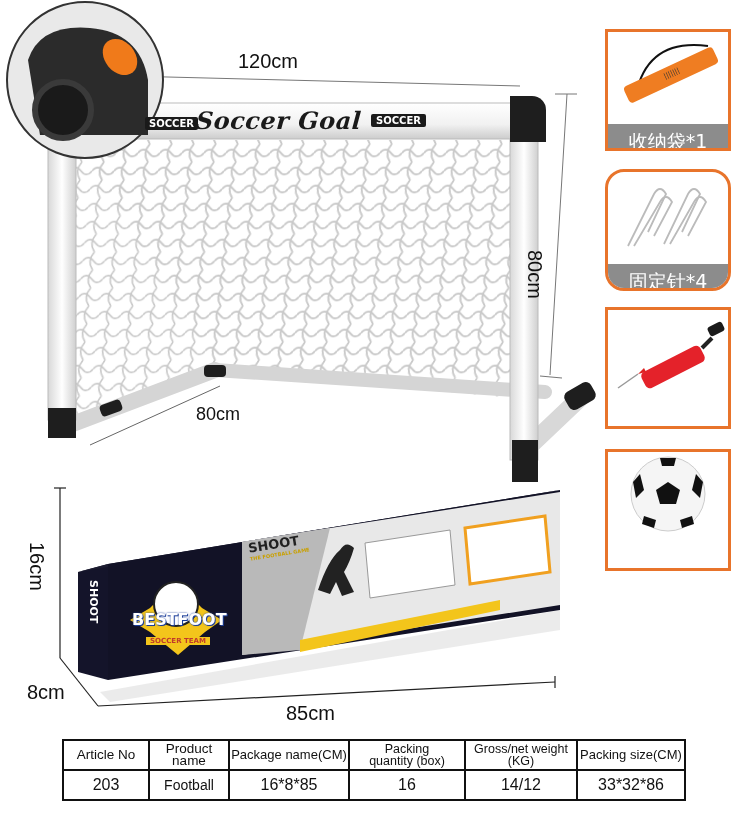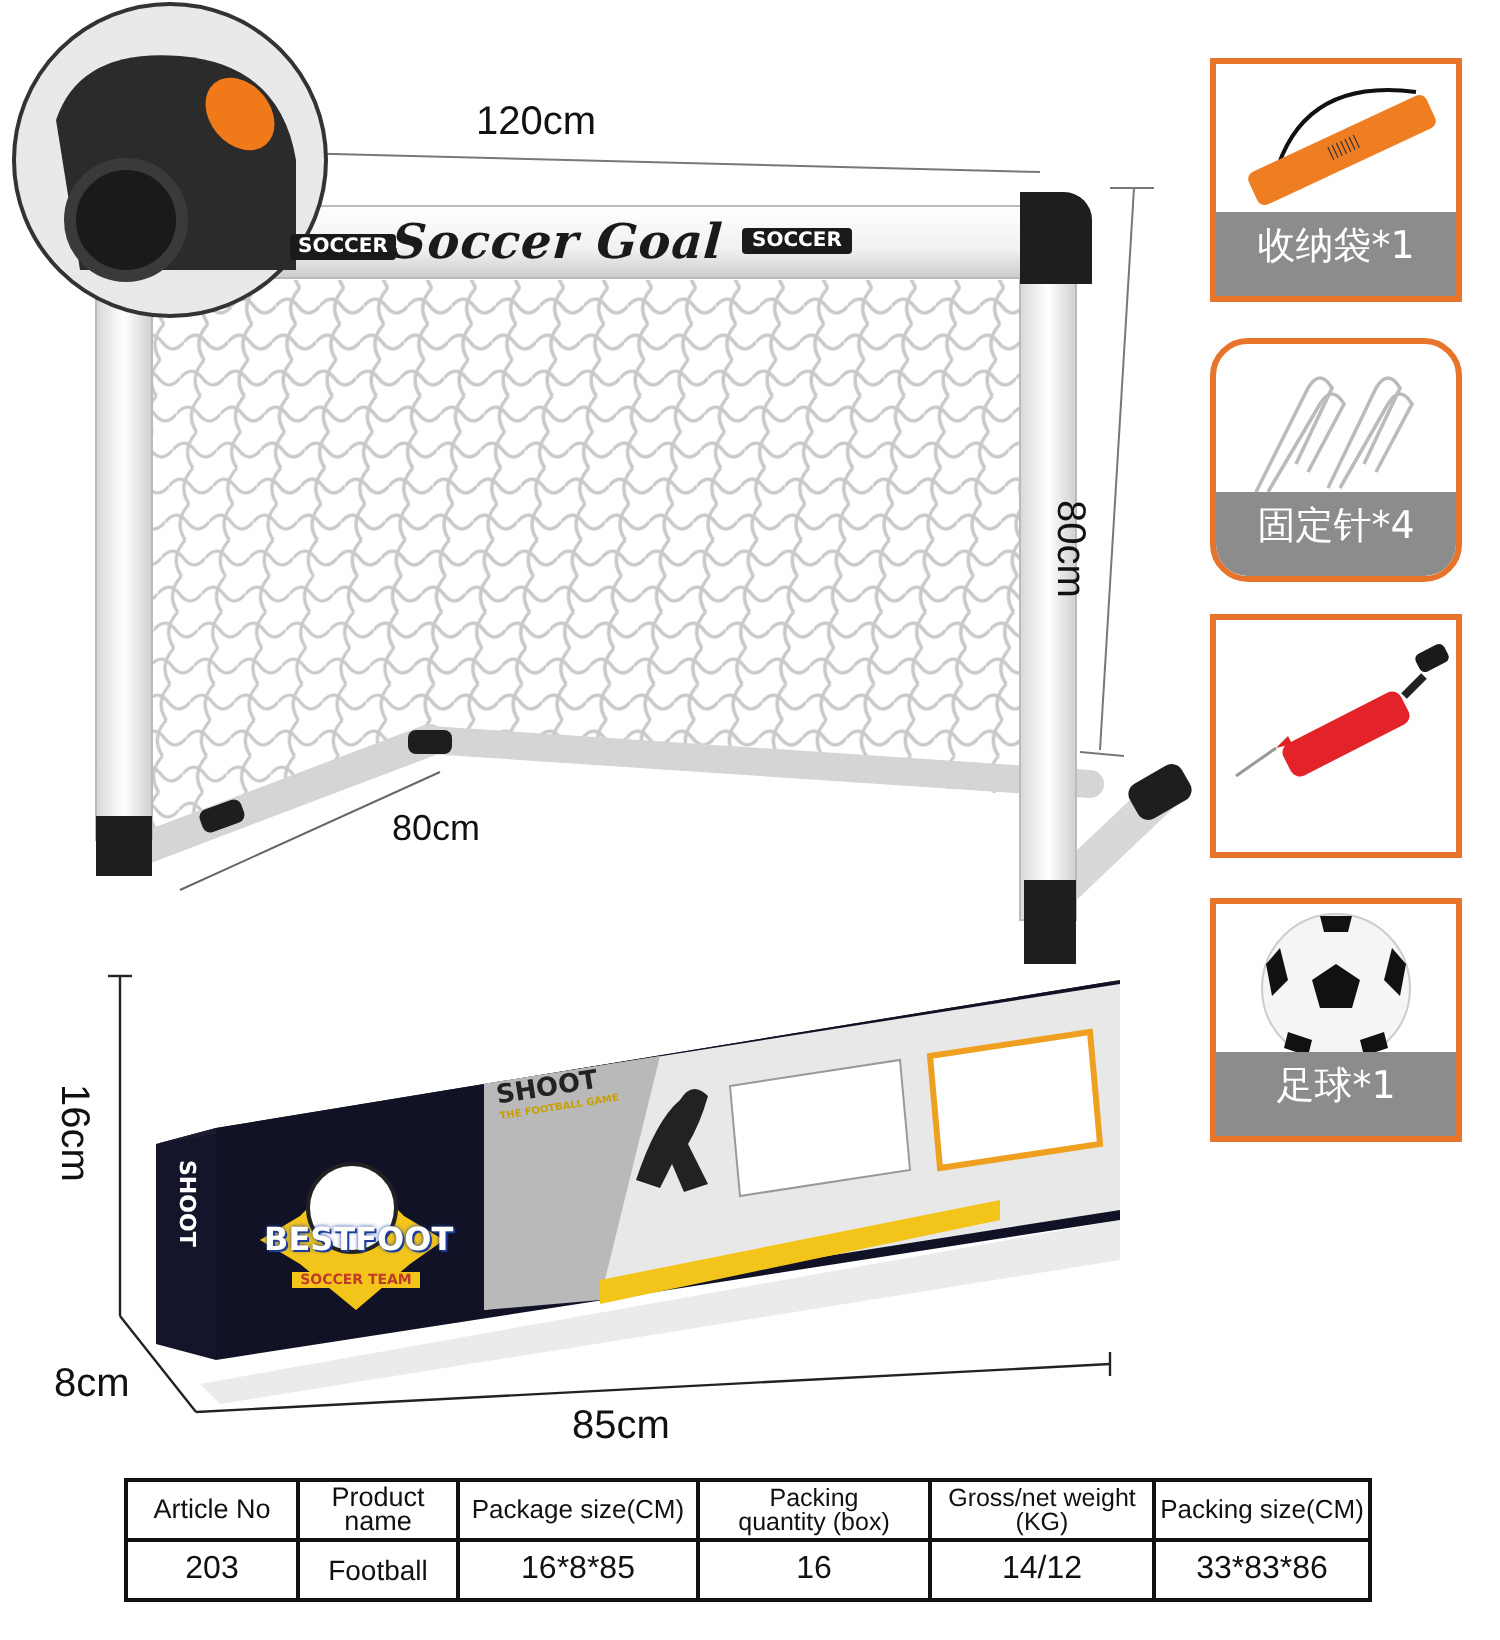--- a/index.html
+++ b/index.html
@@ -1,21 +1,21 @@
 <!DOCTYPE html>
 <html><head>
 <meta charset="utf-8">
 <style>
   html,body{margin:0;padding:0;background:#fff;}
   body{width:750px;height:820px;position:relative;overflow:hidden;font-family:"Liberation Sans","DejaVu Sans",sans-serif;color:#111;}
   .abs{position:absolute;}
   .dim-label{position:absolute;font-size:20px;color:#111;white-space:nowrap;}
   .card{position:absolute;left:605px;width:126px;height:122px;border:3px solid #e8742b;box-sizing:border-box;background:#fff;overflow:hidden;}
   .card .pic{position:absolute;left:0;top:0;width:100%;height:82px;}
-  .card .cap{position:absolute;left:0;bottom:0;width:100%;height:42px;background:#8c8c8c;color:#fff;font-size:19px;line-height:34px;text-align:center;font-family:"DejaVu Sans",sans-serif;}
+  .card .cap{position:absolute;left:0;bottom:0;width:100%;height:24px;background:#8c8c8c;color:#fff;font-size:19px;line-height:34px;text-align:center;font-family:"DejaVu Sans",sans-serif;}
   table.spec{position:absolute;left:62px;top:739px;border-collapse:collapse;width:624px;height:62px;}
   table.spec td,table.spec th{border:2px solid #111;text-align:center;padding:0;font-weight:normal;}
   table.spec th{font-size:12.5px;line-height:12px;height:28px;margin-left:34px;}
   table.spec td{font-size:16px;height:28px;}
 </style>
 </head>
 <body>
 
 <div class="abs" style="left:0;top:0;width:600px;height:490px;">
   <svg width="600" height="490" viewBox="0 0 600 490">
@@ -165,35 +165,34 @@
     <svg width="120" height="82" viewBox="0 0 120 82">
       <circle cx="60" cy="42" r="37" fill="#f5f5f5" stroke="#ccc"></circle>
       <polygon points="60,30 72,38 68,52 52,52 48,38" fill="#111"></polygon>
       <polygon points="52,6 68,6 66,14 54,14" fill="#111"></polygon>
       <polygon points="25,30 32,22 36,38 28,46" fill="#111"></polygon>
       <polygon points="88,22 95,30 92,46 84,38" fill="#111"></polygon>
       <polygon points="36,64 48,68 46,76 34,72" fill="#111"></polygon>
       <polygon points="72,68 84,64 86,72 74,76" fill="#111"></polygon>
     </svg>
   </div>
-  <div class="cap">足球*1</div>
 </div>
 
 <table class="spec">
   <tbody>
       <tr>
     <th style="width:84px;font-size:13.5px;"><span>Article No</span></th>
     <th style="width:78px;font-size:13.5px;"><span>Product</span><br><span>name</span></th>
-    <th style="width:118px;font-size:13px;"><span>Package size(CM)</span></th>
+    <th style="width:118px;font-size:13px;"><span>Package name(CM)</span></th>
     <th style="width:114px;"><span>Packing</span><br><span>quantity (box)</span></th>
     <th style="width:110px;"><span>Gross/net weight</span><br><span>(KG)</span></th>
     <th style="font-size:13px;"><span>Packing size(CM)</span></th>
   </tr>
   <tr>
     <td>203</td>
     <td style="font-size:14px;">Football</td>
     <td>16*8*85</td>
     <td>16</td>
     <td>14/12</td>
-    <td>33*83*86</td>
+    <td>33*32*86</td>
   </tr>
 </tbody>
   </table>
 
 </body></html>

